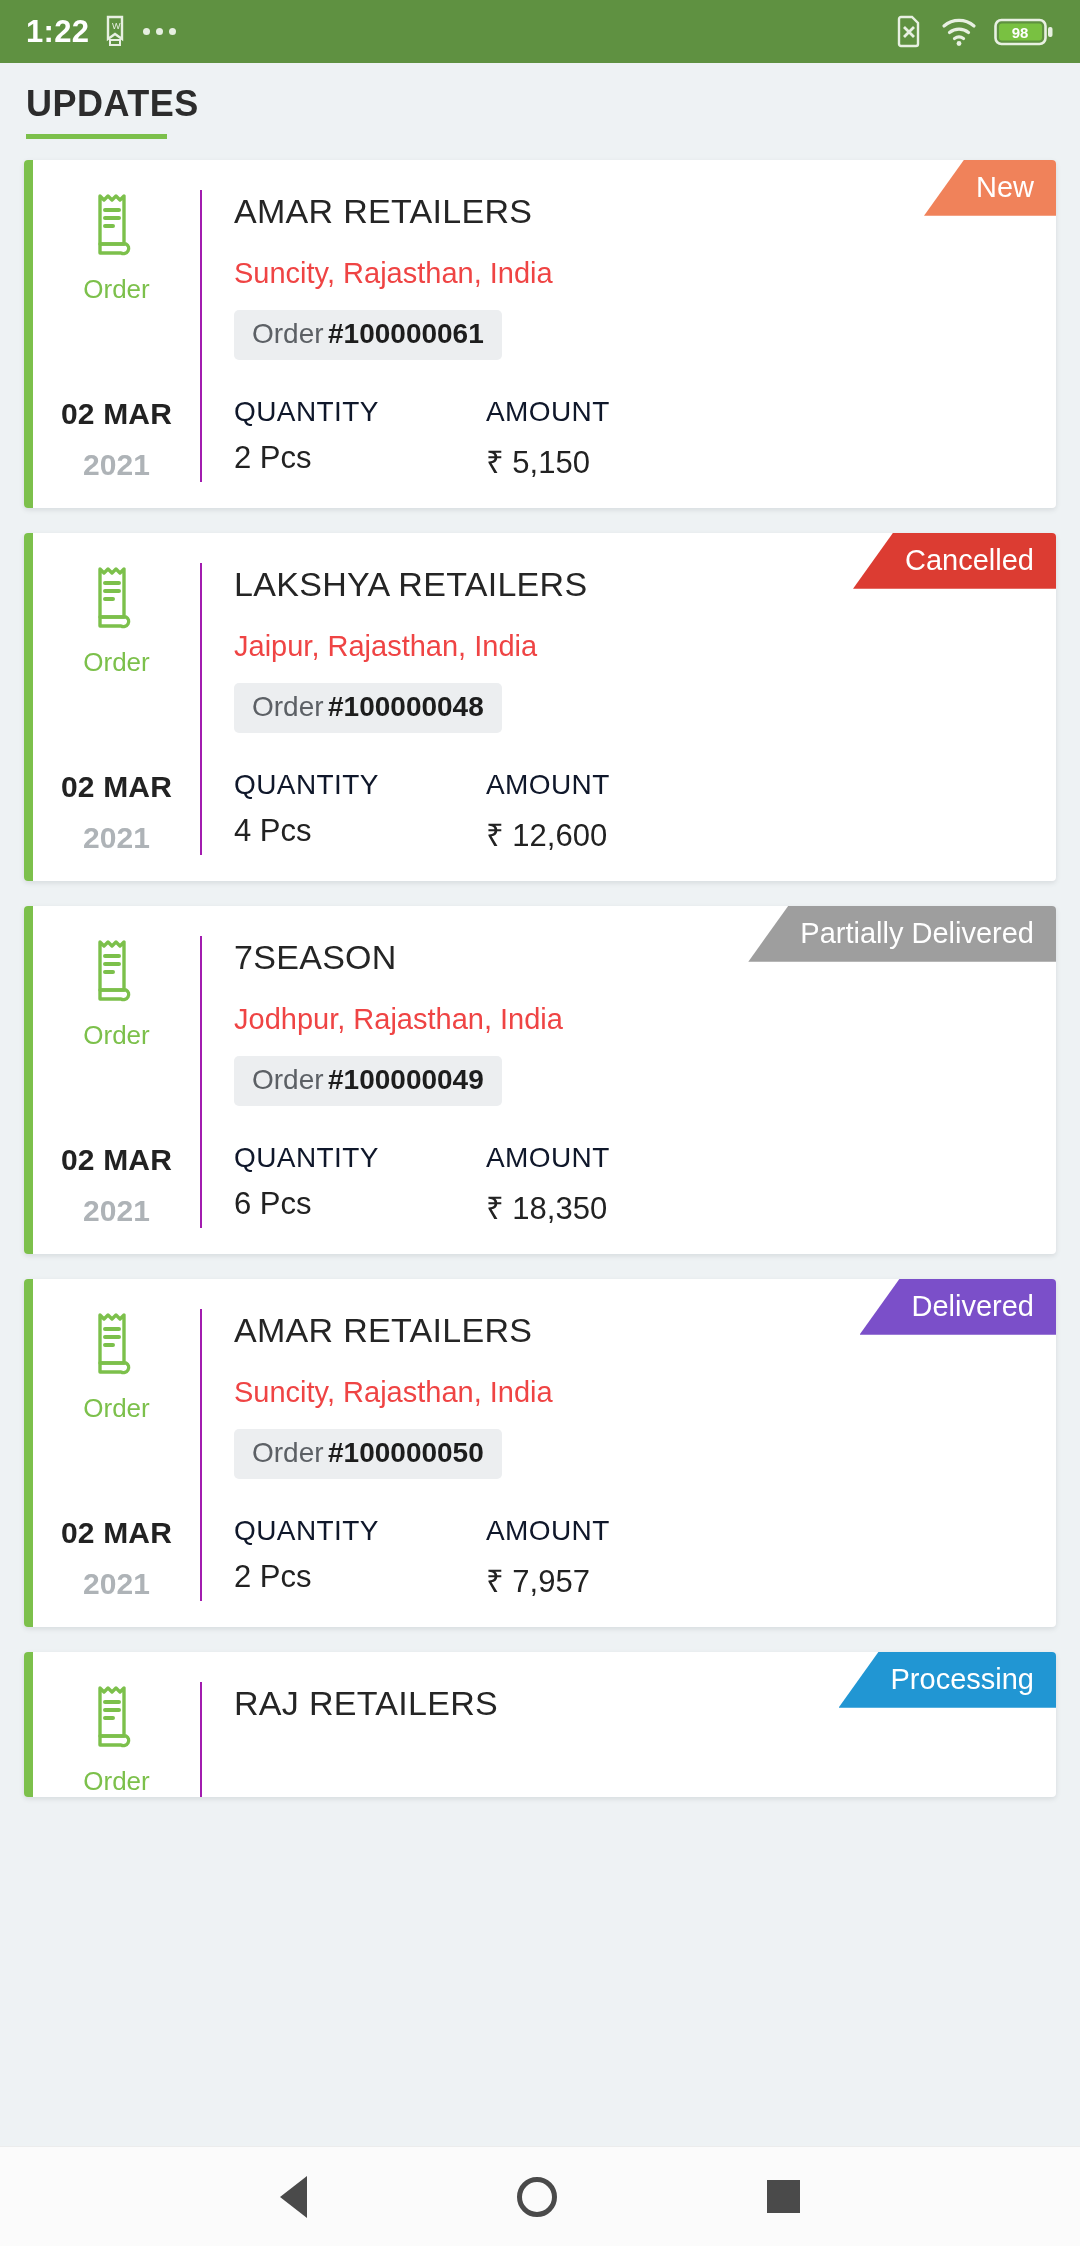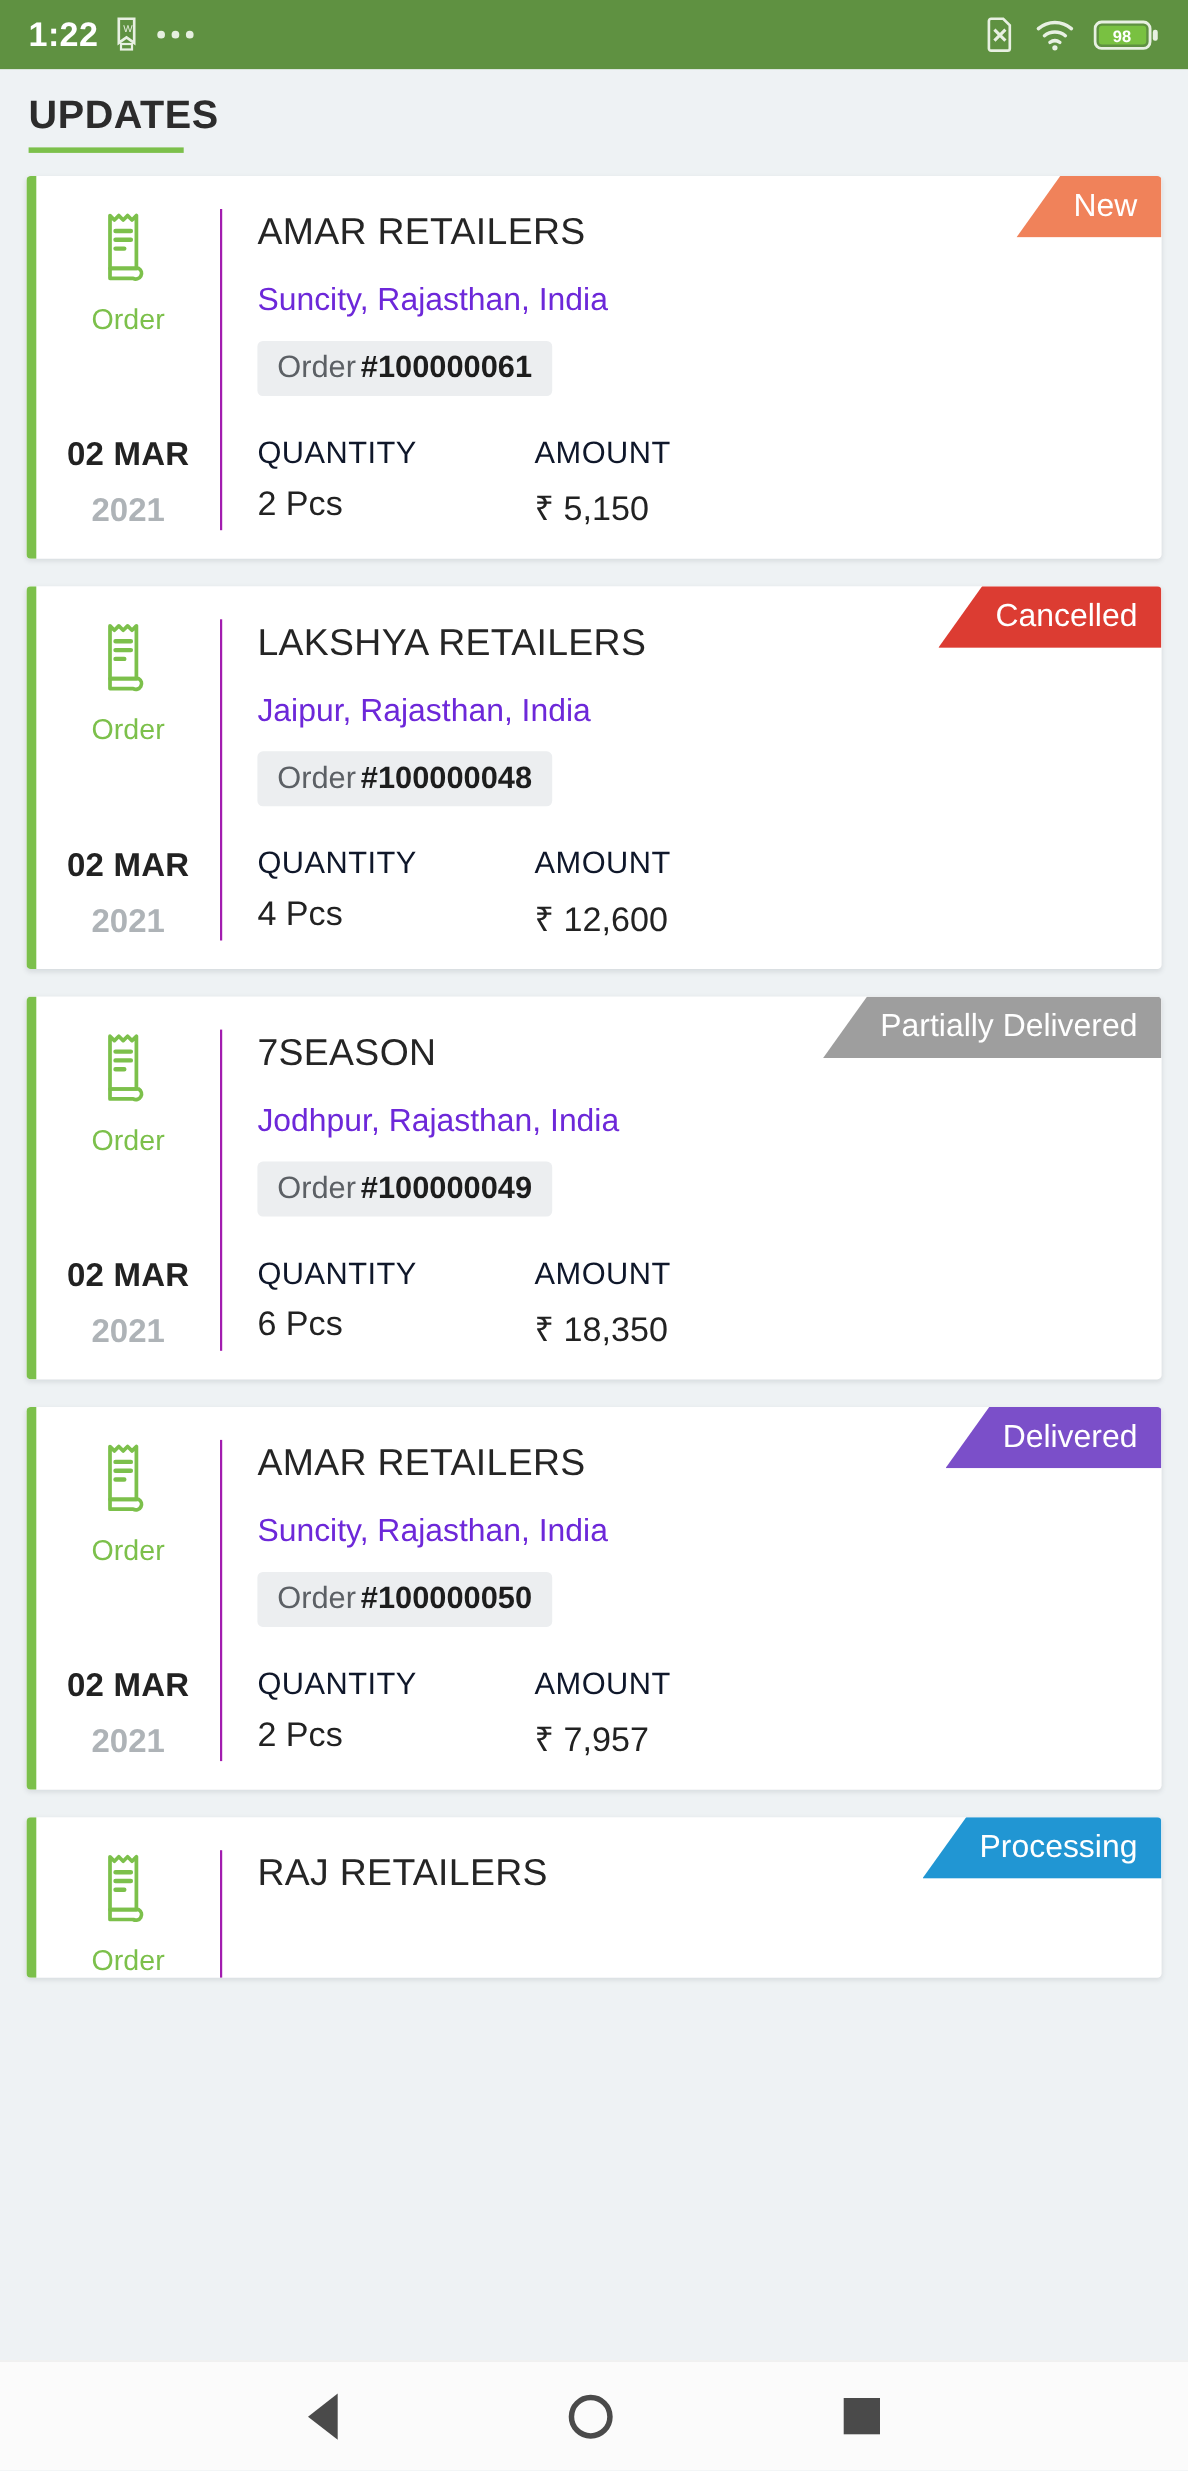--- a/index.html
+++ b/index.html
@@ -65,21 +65,21 @@
   .receipt-label{ color:#7cc04b; font-size:26px; margin-top:8px; }
   .date-block{ text-align:center; margin-top:auto; padding-top:50px; }
   .date-day{ font-size:30px; color:#222; font-weight:700; letter-spacing:.2px; }
   .date-year{ font-size:30px; color:#aeb3b7; font-weight:700; margin-top:17px; }
 
   .right-col{
     flex:1; border-left:2px solid #a21caf; padding-left:32px; padding-right:24px;
     display:flex; flex-direction:column;
   }
   .shop-name{ font-size:34px; color:#252525; letter-spacing:.3px; margin-top:2px; }
-  .shop-addr{ font-size:29px; color:#6d28d9; margin-top:26px; }
+  .shop-addr{ font-size:29px; color:#ef4444; margin-top:26px; }
   .order-chip{
     align-self:flex-start; background:#eceef0; border-radius:5px;
     padding:8px 18px 10px 18px; margin-top:20px;
   }
   .order-chip .lbl{ font-size:28px; color:#5c6065; }
   .order-chip .num{ font-size:28px; color:#1d1d1d; font-weight:700; }
 
   .metrics{ display:flex; margin-top:36px; }
   .metric{ width:252px; }
   .metric .mlabel{ font-size:28px; color:#0f172a; letter-spacing:.4px; }

